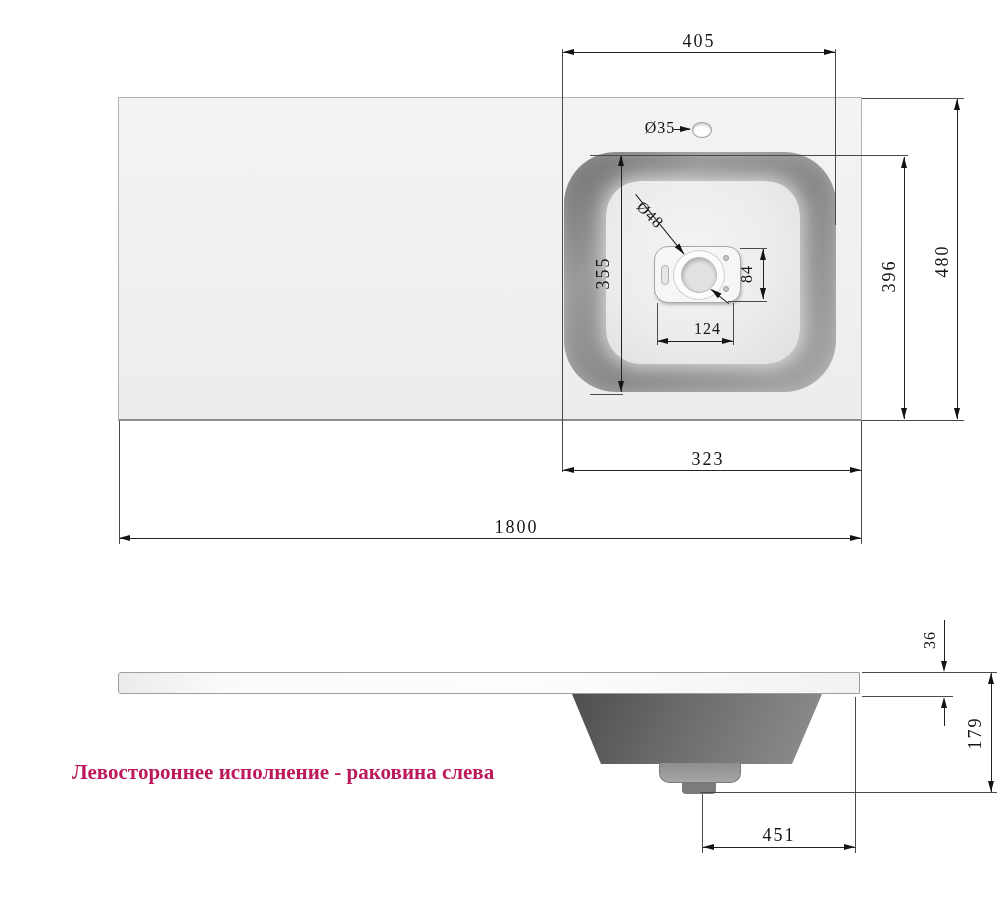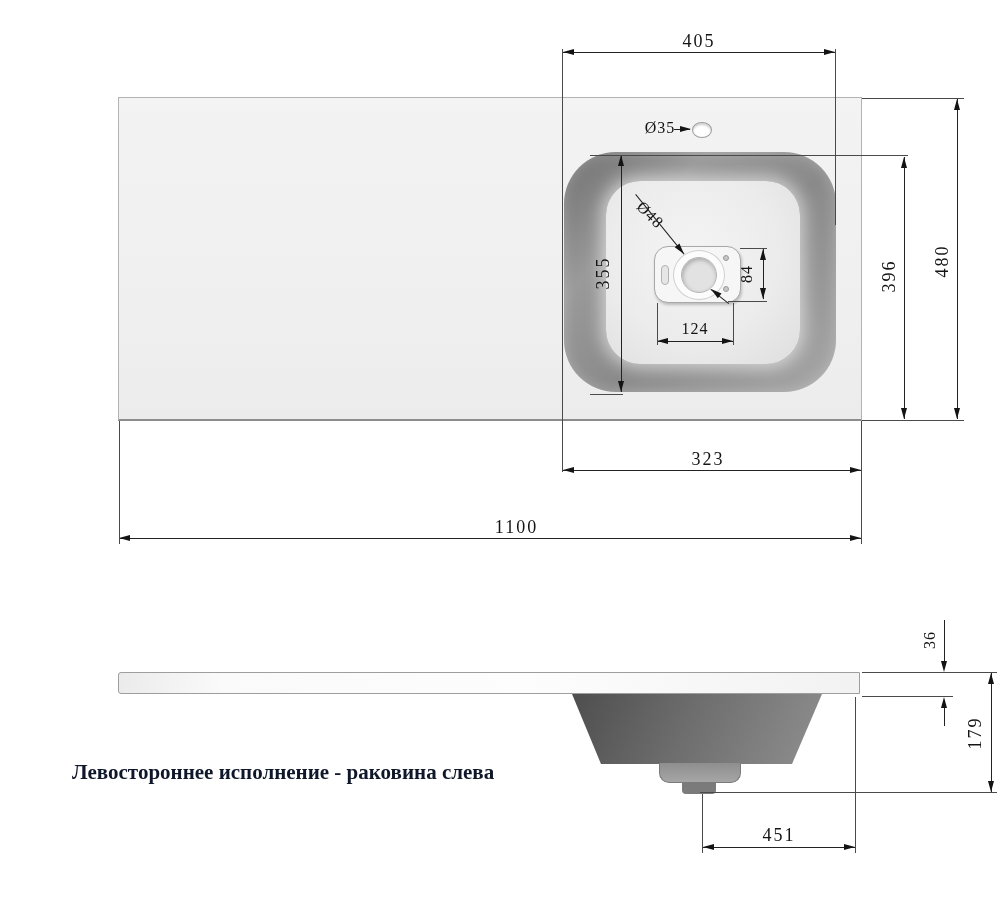--- a/index.html
+++ b/index.html
@@ -16,21 +16,21 @@
   }
   .dim.small { font-size:16px; letter-spacing:1px; }
   .rot { transform:rotate(-90deg); }
   
   .ar { position:absolute; width:0; height:0; border:solid transparent; }
   .ar.r { border-width:3.5px 0 3.5px 11px; border-left-color:#141414; }
   .ar.l { border-width:3.5px 11px 3.5px 0; border-right-color:#141414; }
   .ar.u { border-width:0 3.5px 11px 3.5px; border-bottom-color:#141414; }
   .ar.d { border-width:11px 3.5px 0 3.5px; border-top-color:#141414; }
   .note {
-    position:absolute; font-weight:bold; font-size:21px; color:#0f172a; white-space:nowrap;
+    position:absolute; font-weight:bold; font-size:21px; color:#be185d; white-space:nowrap;
   }
 </style>
 </head>
 <body>
 
 <div id="stage">
 
   <div class="abs" style="left:94px; top:97px; width:744px; height:324px;
               background:linear-gradient(180deg,#f3f3f3 0%,#efefef 70%,#ececec 100%);
               border:1px solid #b3b3b3; border-bottom:2px solid #8d8d8d; box-sizing:border-box;"></div>
@@ -90,21 +90,21 @@
   <div class="ar d" style="left:735.5px; top:288px; z-index:6;"></div>
   <div class="dim rot small" style="left:705px; top:266px; width:36px; z-index:6;">84</div>
   <div class="ext" style="left:716px; top:248px; width:27px; height:1px; z-index:6;"></div>
   <div class="ext" style="left:704px; top:301px; width:39px; height:1px; z-index:6;"></div>
   <div class="ln" style="left:687px; top:289px; width:23px; height:1px; transform:rotate(38deg); transform-origin:0 0; z-index:6;"></div>
   <div class="ar l" style="left:687px; top:285.5px; transform:rotate(38deg); transform-origin:0 50%; z-index:6;"></div>
 
   <div class="ln" style="left:633px; top:341px; width:76px; height:1px; z-index:6;"></div>
   <div class="ar l" style="left:633px; top:338px; z-index:6;"></div>
   <div class="ar r" style="left:698px; top:338px; z-index:6;"></div>
-  <div class="dim small" style="left:645px; top:321px; width:52px; z-index:6;">124</div>
+  <div class="dim small" style="left:645px; top:321px; width:52px; z-index:6;text-align:right;">124</div>
   <div class="ext" style="left:633px; top:303px; width:1px; height:42px; z-index:6;"></div>
   <div class="ext" style="left:709px; top:303px; width:1px; height:42px; z-index:6;"></div>
 
   <div class="ln" style="left:880px; top:157px; width:1px; height:262px; z-index:6;"></div>
   <div class="ar u" style="left:876.5px; top:157px; z-index:6;"></div>
   <div class="ar d" style="left:876.5px; top:408px; z-index:6;"></div>
   <div class="dim rot" style="left:840px; top:267px; width:50px; z-index:6;">396</div>
 
   <div class="ln" style="left:933px; top:99px; width:1px; height:320px; z-index:6;"></div>
   <div class="ar u" style="left:929.5px; top:99px; z-index:6;"></div>
@@ -115,21 +115,21 @@
 
   <div class="ln" style="left:539px; top:470px; width:298px; height:1px; z-index:6;"></div>
   <div class="ar l" style="left:539px; top:467px; z-index:6;"></div>
   <div class="ar r" style="left:826px; top:467px; z-index:6;"></div>
   <div class="dim" style="left:654px; top:450px; width:60px; z-index:6;">323</div>
   <div class="ext" style="left:837px; top:421px; width:1px; height:123px; z-index:6;"></div>
 
   <div class="ln" style="left:95px; top:538px; width:742px; height:1px; z-index:6;"></div>
   <div class="ar l" style="left:95px; top:535px; z-index:6;"></div>
   <div class="ar r" style="left:826px; top:535px; z-index:6;"></div>
-  <div class="dim" style="left:455px; top:518px; width:75px; z-index:6;">1100</div>
+  <div class="dim" style="left:455px; top:518px; width:75px; z-index:6;">1800</div>
   <div class="ext" style="left:95px; top:421px; width:1px; height:123px; z-index:6;"></div>
 
   <div class="abs" style="left:94px; top:672px; width:742px; height:22px;
               background:linear-gradient(90deg,#ebebeb 0%,#fafafa 14%,#fdfdfd 55%,#f2f2f2 100%);
               border:1px solid #9e9e9e; border-radius:3px 0 0 3px; box-sizing:border-box;"></div>
 
   <div class="abs" style="left:548px; top:694px; width:250px; height:70px;
               background:linear-gradient(115deg,#4e4e4e 0%,#6d6d6d 45%,#8c8c8c 95%);
               clip-path:polygon(0 0, 100% 0, 88% 100%, 11.6% 100%);"></div>
 

